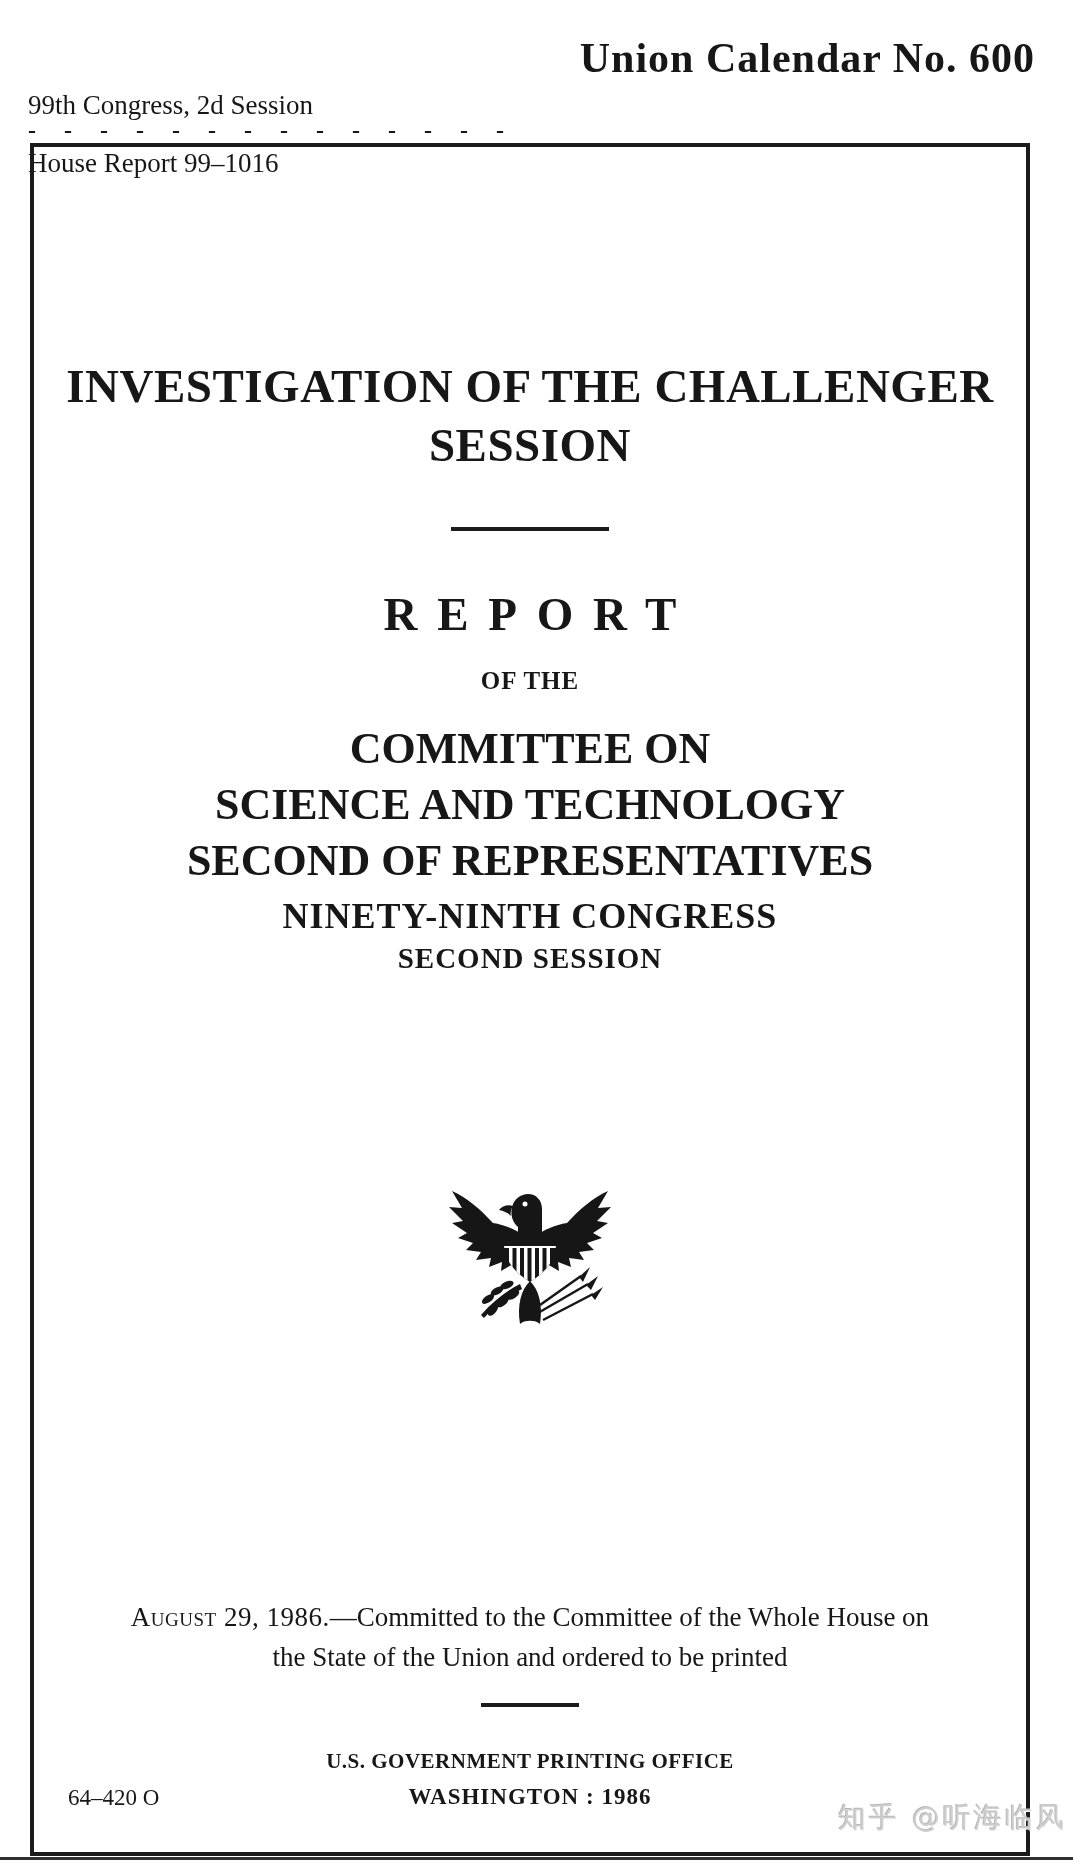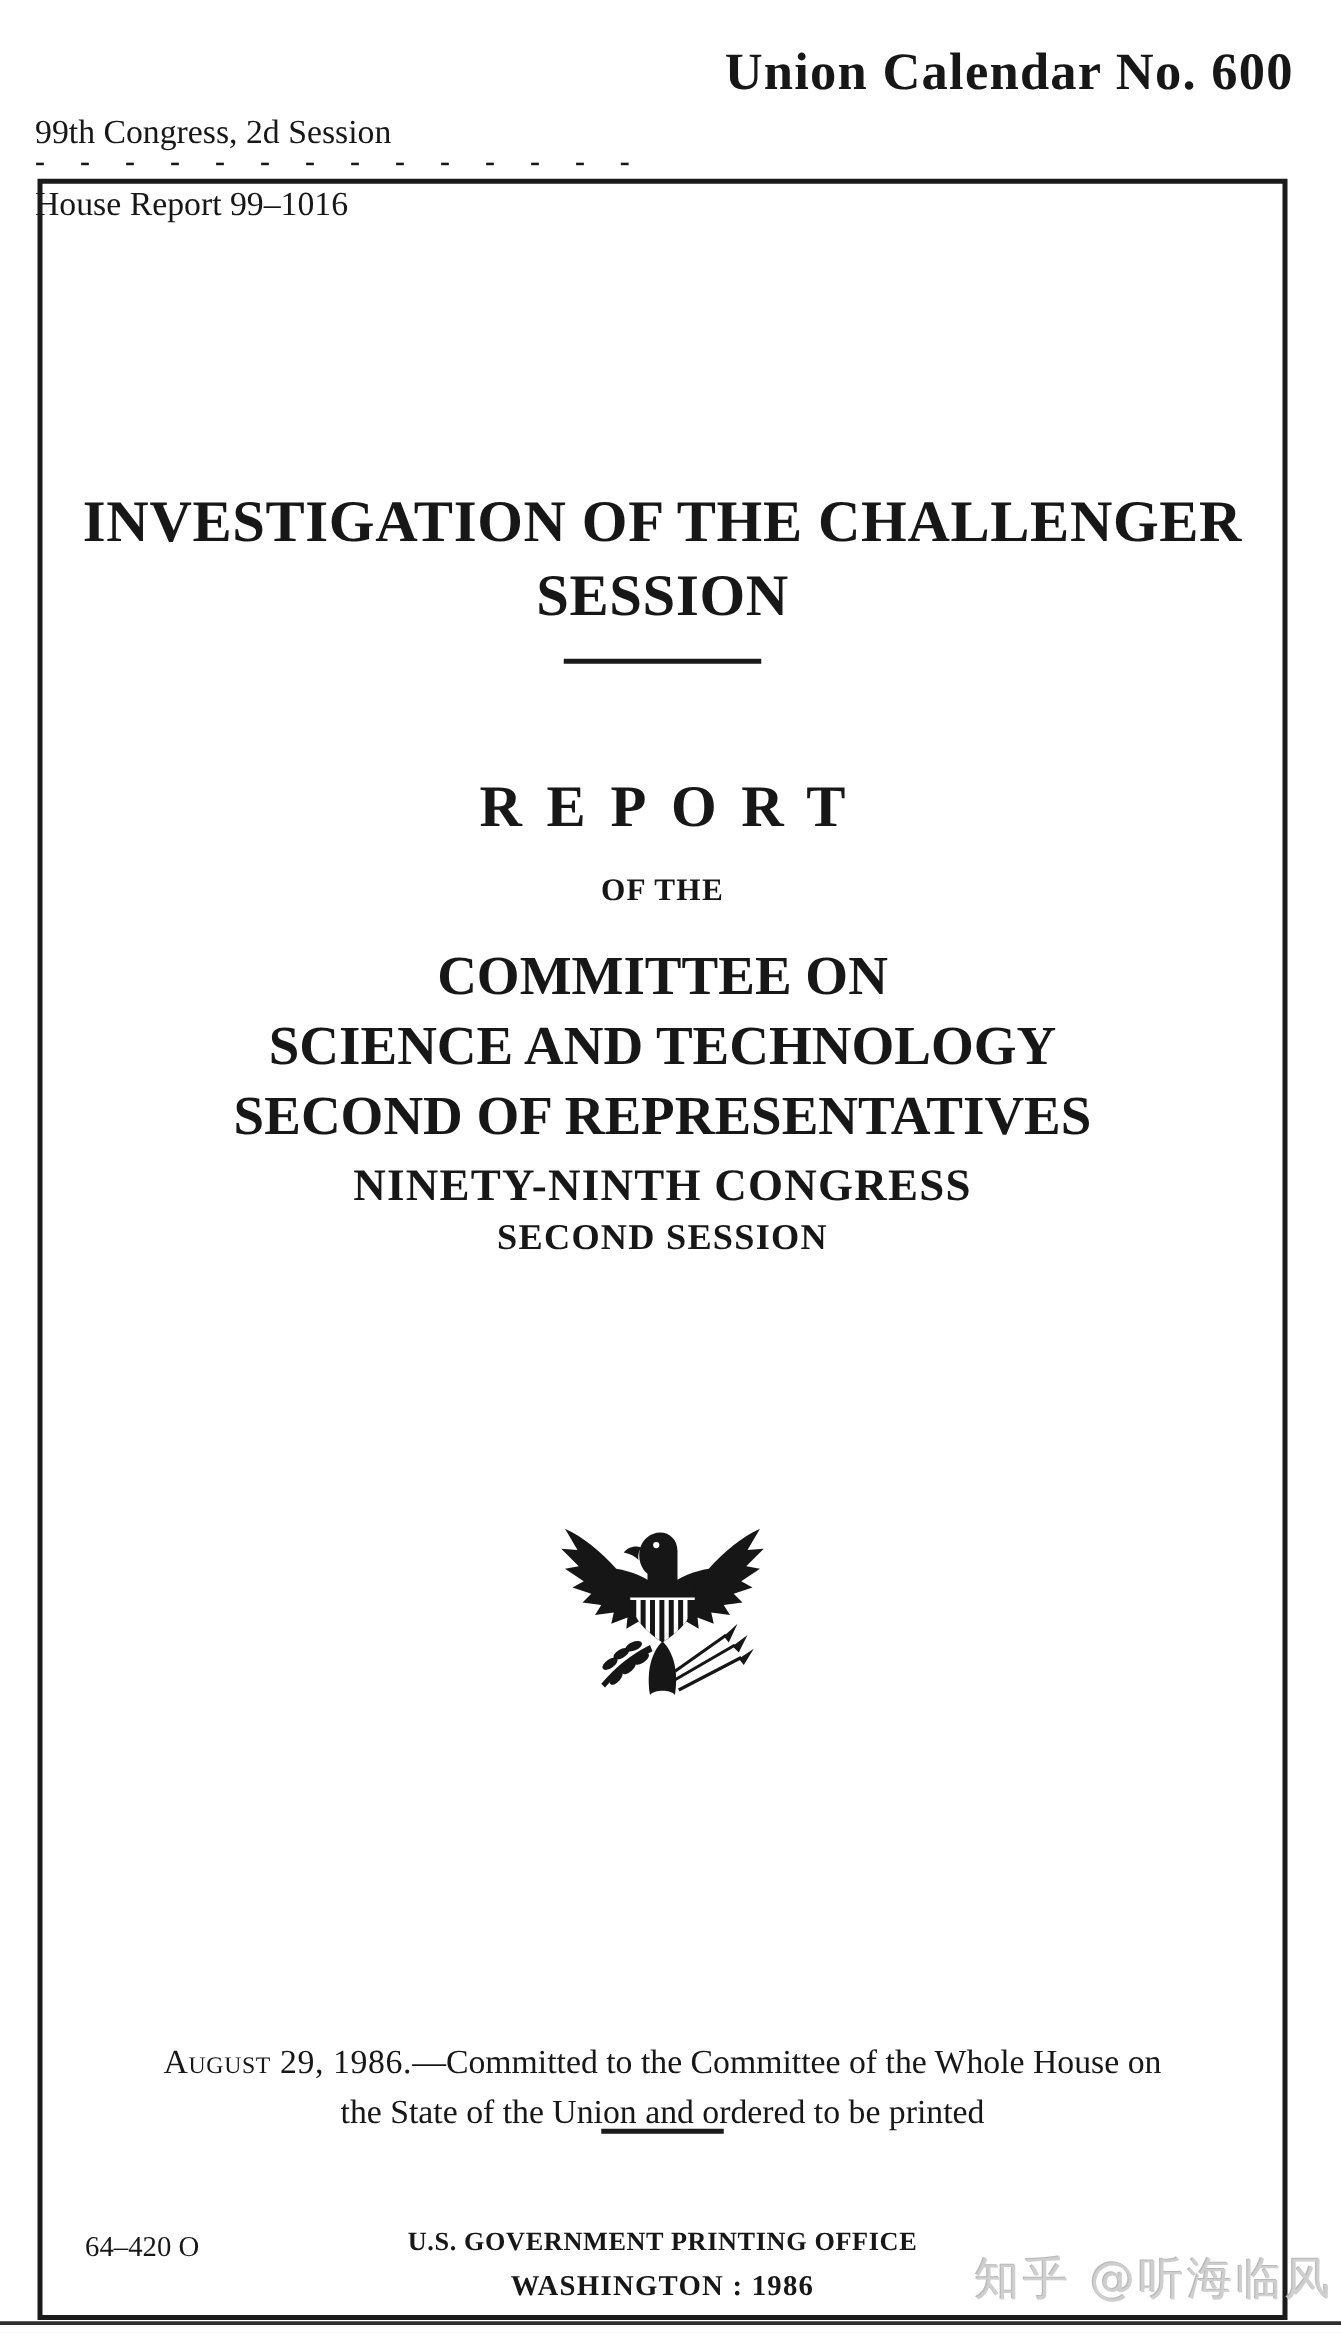--- a/index.html
+++ b/index.html
@@ -21,21 +21,21 @@
   .session-line .left-text,.session-line .right-text{flex:none;}
   .session-line .dashes{
     flex:1;text-align:center;font-weight:bold;font-size:24px;
     letter-spacing:11px;overflow:hidden;position:relative;top:-4px;
   }
   
   .cover-box{
     position:absolute;left:30px;top:143px;width:1000px;height:1713px;
     border:4px solid #1b1b1b;box-sizing:border-box;
   }
-  .cover-box .centered{position:absolute;left:0;width:100%;text-align:center;margin-top:32px;}
+  .cover-box .centered{position:absolute;left:0;width:100%;text-align:center;}
   .title{top:210px;font-size:47px;font-weight:bold;line-height:59px;letter-spacing:0.5px;}
   .rule{position:absolute;left:50%;transform:translateX(-50%);background:#1b1b1b;}
   .rule-top{top:380px;width:158px;height:4px;}
   .report-heading{top:440px;font-size:47px;font-weight:bold;letter-spacing:0.42em;padding-left:0.42em;box-sizing:border-box;}
   .of-the{top:520px;font-size:25px;font-weight:bold;letter-spacing:1px;}
   .committee1{top:576px;font-size:44px;font-weight:bold;}
   .committee2{top:632px;font-size:44px;font-weight:bold;}
   .chamber{top:688px;font-size:44px;font-weight:bold;}
   .congress-num{top:748px;font-size:36px;font-weight:bold;letter-spacing:1px;}
   .session-sub{top:795px;font-size:29px;font-weight:bold;letter-spacing:1px;}
@@ -43,21 +43,21 @@
   .committed{top:1450px;font-size:27px;line-height:40px;}
   .committed .date{font-variant:small-caps;letter-spacing:0.5px;}
   .rule-bottom{top:1556px;width:98px;height:4px;}
   .gpo{top:1602px;font-size:21px;font-weight:bold;letter-spacing:0.5px;}
   .doc-number{position:absolute;top:1638px;left:34px;font-size:23px;}
   .place-year{top:1637px;font-size:23px;font-weight:bold;letter-spacing:1px;}
   
   .watermark{
     position:absolute;top:1799px;right:6px;z-index:5;
     font-family:"DejaVu Sans",sans-serif;
-    font-size:36px;letter-spacing:3px;color:#cfcfcf;
+    font-size:28px;letter-spacing:3px;color:#cfcfcf;
     text-shadow:-1px -1px 0 #b9b9b9,1px 1px 0 #ffffff;
     white-space:nowrap;
   }
   .bottom-line{position:absolute;top:1857px;left:0;width:100%;height:3px;background:#2f2f2f;}
 </style>
 </head>
 <body>
 
 <div class="page">
 

